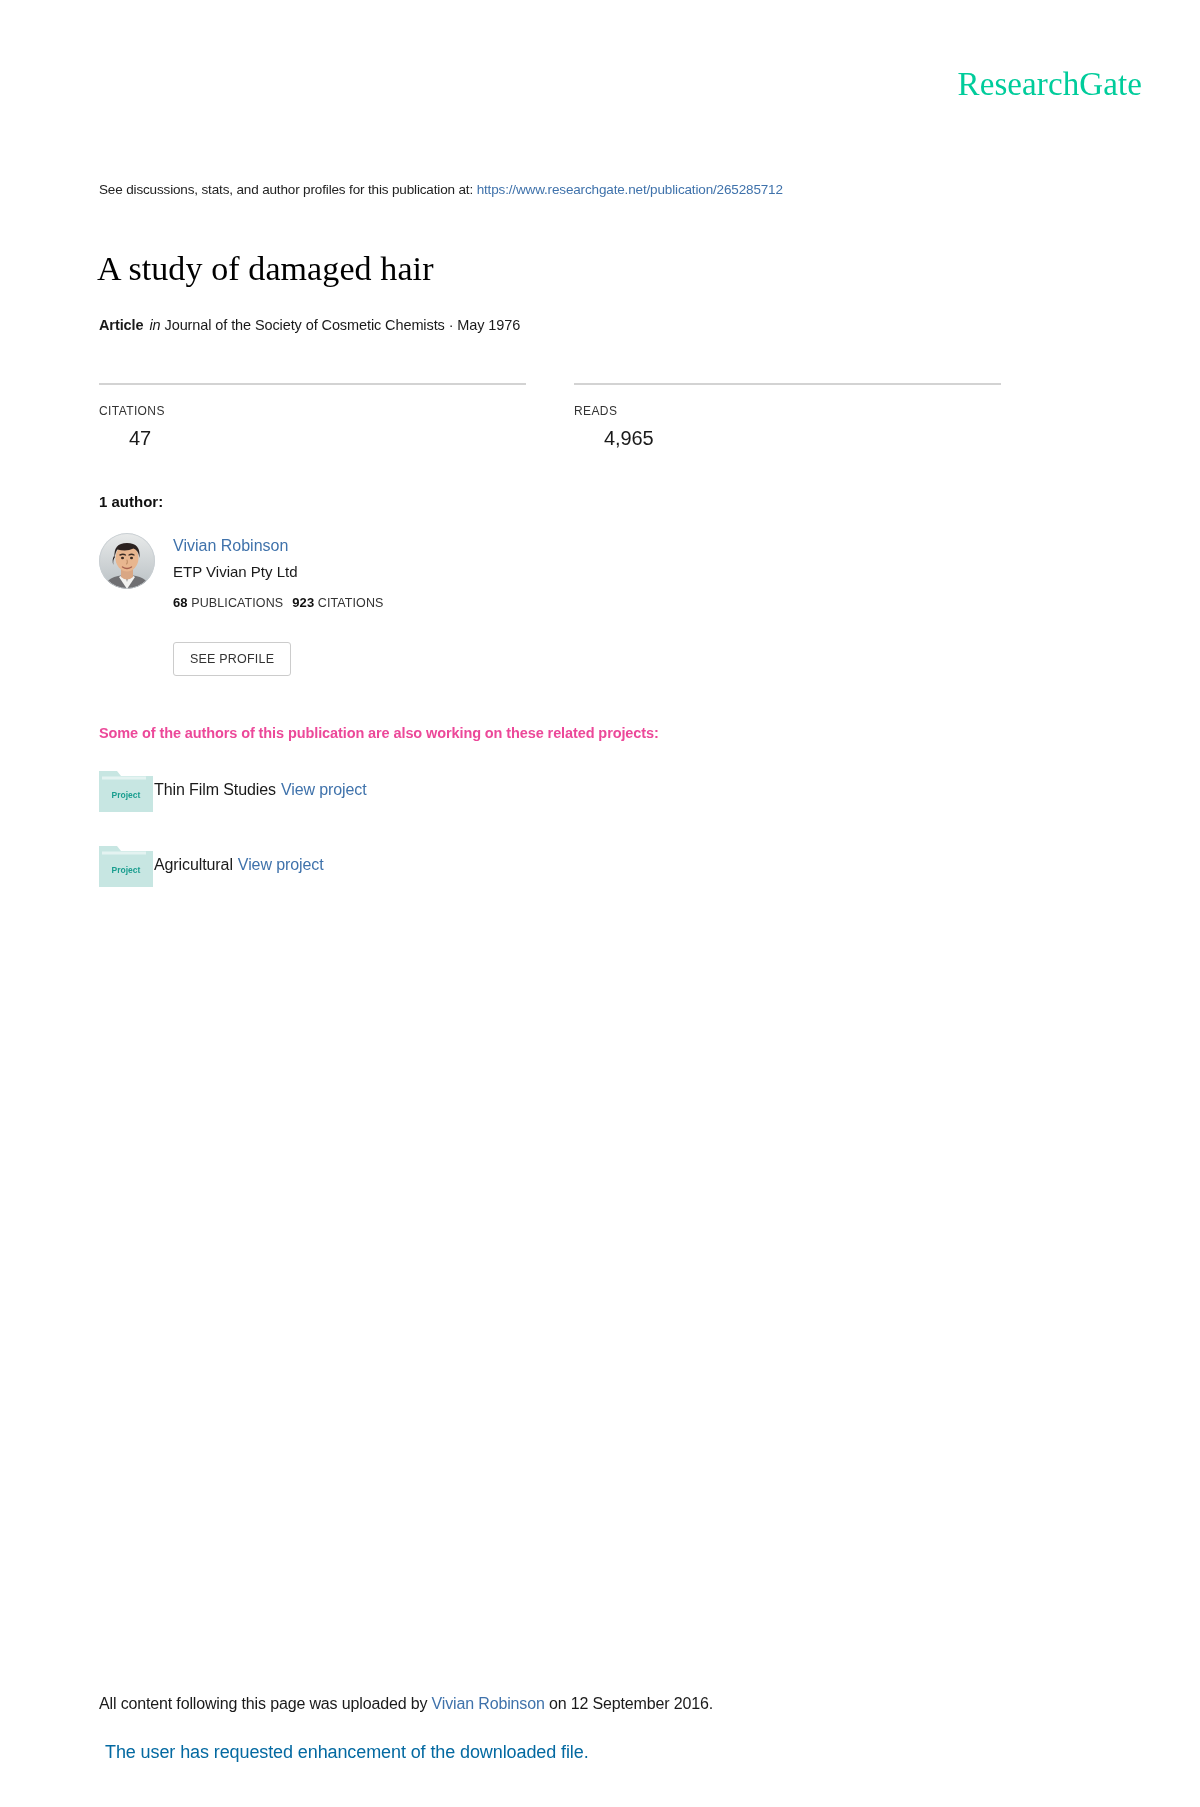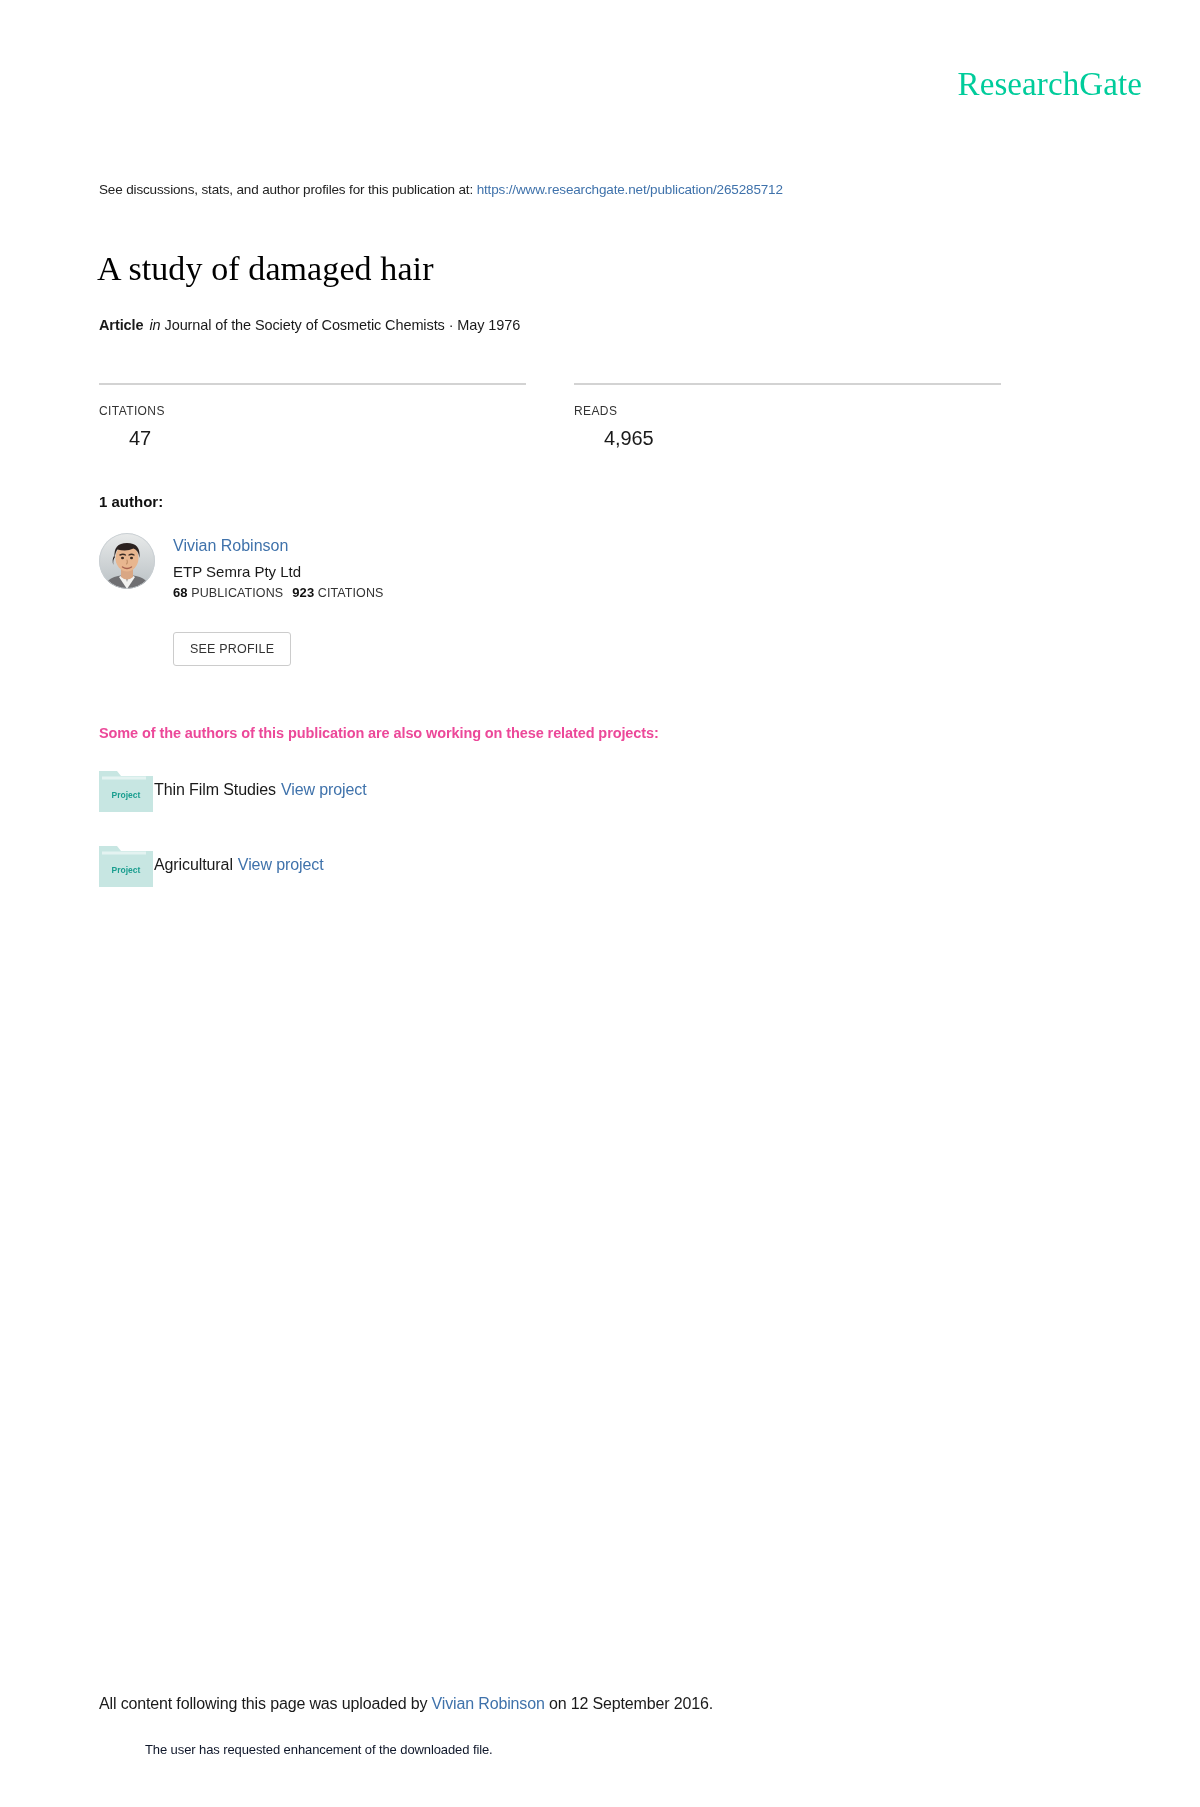--- a/index.html
+++ b/index.html
@@ -155,21 +155,21 @@
     text-decoration: none;
     display: block;
   }
   .author-affil {
     margin-top: 8px;
     font-size: 15px;
     color: #1a1a1a;
     line-height: 1.2;
   }
   .author-metrics {
-    margin-top: 4px;
+    margin-top: 14px;
     font-size: 12.5px;
     color: #333;
     letter-spacing: 0.1px;
   }
   .author-metrics b { color: #111; font-size: 13px; }
   .author-metrics .sep { display: inline-block; width: 9px; }
 
   .see-profile {
     margin-top: 32px;
     display: inline-block;
@@ -234,25 +234,24 @@
     color: #1a1a1a;
     letter-spacing: -0.15px;
     white-space: nowrap;
   }
   .footer-main a { color: #3f72ab; text-decoration: none; }
 
   .footer-sub {
     position: absolute;
     top: 1742px;
     left: 6px;
-    font-size: 13px;
-    color: #0f172a;
-    letter-spacing: -0.1px;
-    white-space: nowrap;
-    margin-left: 40px;
+    font-size: 18px;
+    color: #0369a1;
+    letter-spacing: -0.1px;
+    white-space: nowrap;
   }
 </style>
 </head>
 <body>
 
 <div class="page">
 
   <div class="brand">ResearchGate</div>
 
   <div class="content">
@@ -316,21 +315,21 @@
 
             <path d="M28 27 q1 3 -0.5 4" stroke="#c08f68" stroke-width="1.1" fill="none" stroke-linecap="round"></path>
 
             <path d="M23.5 34 q4.5 3 9 0" stroke="#a8624f" stroke-width="1.4" fill="none" stroke-linecap="round"></path>
           </g>
           <circle cx="28" cy="28" r="27.5" fill="none" stroke="#c9cfd3" stroke-width="1"></circle>
         </svg>
       </div>
       <div class="author-info">
         <a class="author-name" href="#">Vivian Robinson</a>
-        <div class="author-affil">ETP Semra Pty Ltd</div>
+        <div class="author-affil">ETP Vivian Pty Ltd</div>
         <div class="author-metrics">
           <b>68</b>
           <span>PUBLICATIONS</span><span class="sep"></span><b>923</b>
           <span>CITATIONS</span>
         </div>
         <button class="see-profile">SEE PROFILE</button>
       </div>
     </div>
 
     <div class="projects-head">Some of the authors of this publication are also working on these related projects:</div>

